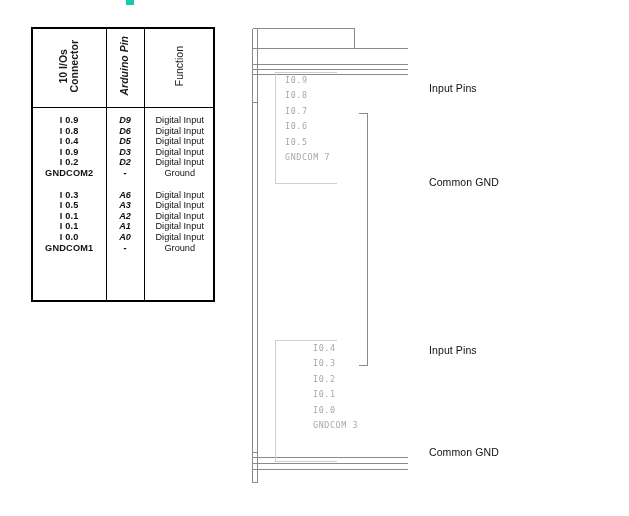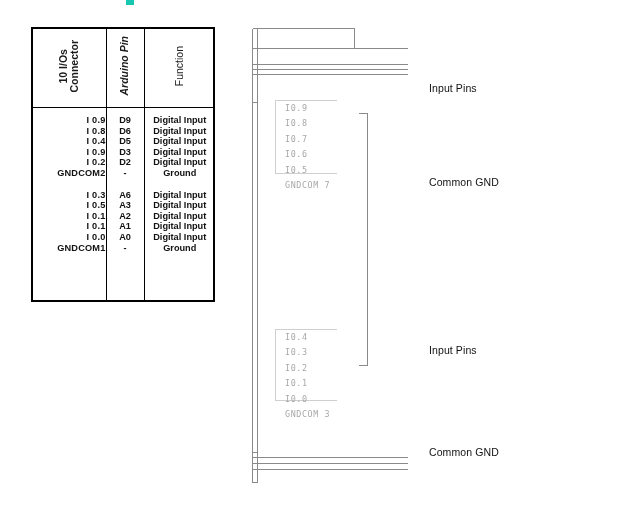--- a/index.html
+++ b/index.html
@@ -79,23 +79,23 @@
   .cell-lines { display: block; }
   .cell-lines .ln {
     display: block;
     height: 10.6px;
     line-height: 10.6px;
     font-size: 9.2px;
     color: #111;
     white-space: pre;
   }
   .cell-lines .ln.gap { height: 11px; }
-  .col-io .ln { font-weight: bold; letter-spacing: 0.2px; text-align: right; }
-  .col-pin .ln { font-weight: bold; }
-  .col-fn .ln { font-weight: bold; }
+  .col-io .ln { font-weight: bold; letter-spacing: 0.2px; }
+  .col-pin .ln { font-style: italic; font-weight: bold; }
+  .col-fn .ln { font-weight: normal; }
 
   
   #device-drawing {
     position: absolute;
     left: 248px;
     top: 20px;
     width: 160px;
     height: 470px;
   }
   #device-drawing svg { display: block; }
@@ -110,22 +110,22 @@
   .pin-box .pin-line {
     display: block;
     font-family: "DejaVu Sans Mono", monospace;
     font-size: 8.4px;
     line-height: 15.4px;
     color: #a8a8a8;
     letter-spacing: 0.6px;
     white-space: pre;
     padding-left: 9px;
   }
-  #pin-box-top { left: 275px; top: 100px; width: 62px; height: 74px; }
-  #pin-box-bottom { left: 275px; top: 329px; width: 62px; height: 72px; }
+  #pin-box-top { left: 275px; top: 72px; width: 62px; height: 112px; }
+  #pin-box-bottom { left: 275px; top: 340px; width: 62px; height: 122px; padding-left: 28px; }
 
   
   .annotation {
     position: absolute;
     font-size: 10.5px;
     font-weight: normal;
     color: #111111;
     white-space: nowrap;
     letter-spacing: 0.1px;
   }

